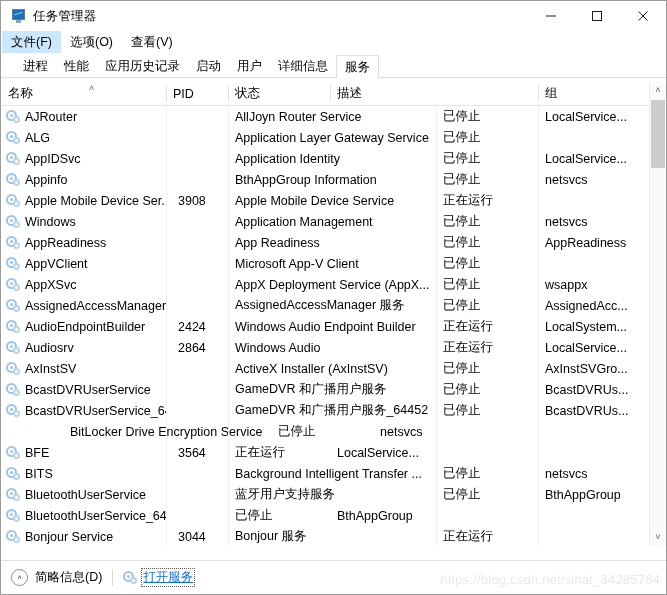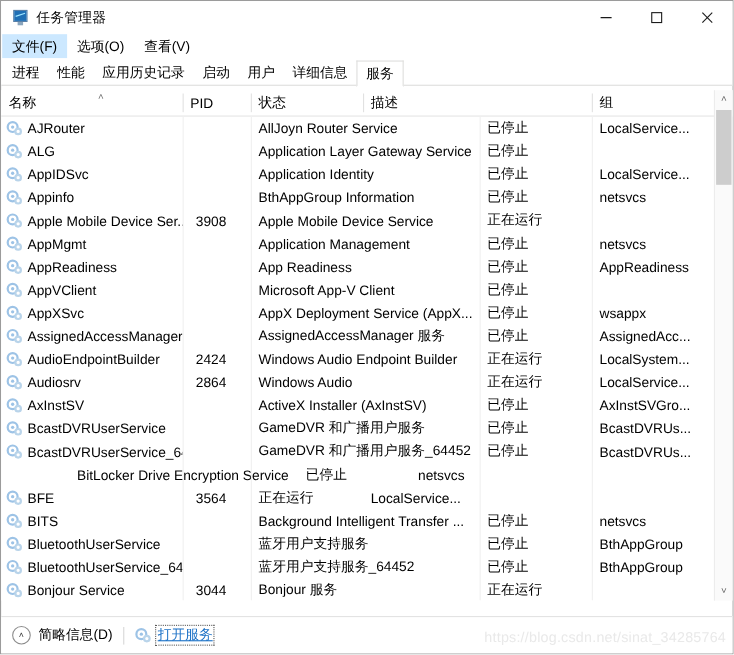--- a/index.html
+++ b/index.html
@@ -104,21 +104,21 @@
     background: #cce8ff;
   }
 
   
   .tabstrip {
     position: relative;
     height: 25px;
     display: flex;
     align-items: flex-end;
     background: #ffffff;
-    padding-left: 2px;
+    padding-left: 14px;
   }
   .tabstrip::after {
     content: "";
     position: absolute;
     left: 0; right: 0; bottom: 0;
     height: 1px;
     background: #dededd;
   }
   .tab {
     position: relative;
@@ -471,21 +471,21 @@
           <div class="cell " style="width: 208px;">Apple Mobile Device Service</div>
           <div class="cell " style="width: 102px;">正在运行</div>
           <div class="cell " style="width: 113px;"></div>
         </div>
         <div class="row">
           <div class="cell nm" style="width: 165px;">
             <span class="svcicon">
               <span class="g1"></span>
               <span class="g2"></span>
             </span>
-            <span>AppMgmt</span>
+            <span>Windows</span>
           </div>
           <div class="cell pid" style="width: 62px;"></div>
           <div class="cell " style="width: 208px;">Application Management</div>
           <div class="cell " style="width: 102px;">已停止</div>
           <div class="cell " style="width: 113px;">netsvcs</div>
         </div>
         <div class="row">
           <div class="cell nm" style="width: 165px;">
             <span class="svcicon">
               <span class="g1"></span>
@@ -648,21 +648,20 @@
         </div>
         <div class="row">
           <div class="cell nm" style="width: 165px;">
             <span class="svcicon">
               <span class="g1"></span>
               <span class="g2"></span>
             </span>
             <span>BluetoothUserService_64...</span>
           </div>
           <div class="cell pid" style="width: 62px;"></div>
-          <div class="cell " style="width: 208px;">蓝牙用户支持服务_64452</div>
           <div class="cell " style="width: 102px;">已停止</div>
           <div class="cell " style="width: 113px;">BthAppGroup</div>
         </div>
         <div class="row">
           <div class="cell nm" style="width: 165px;">
             <span class="svcicon">
               <span class="g1"></span>
               <span class="g2"></span>
             </span>
             <span>Bonjour Service</span>

